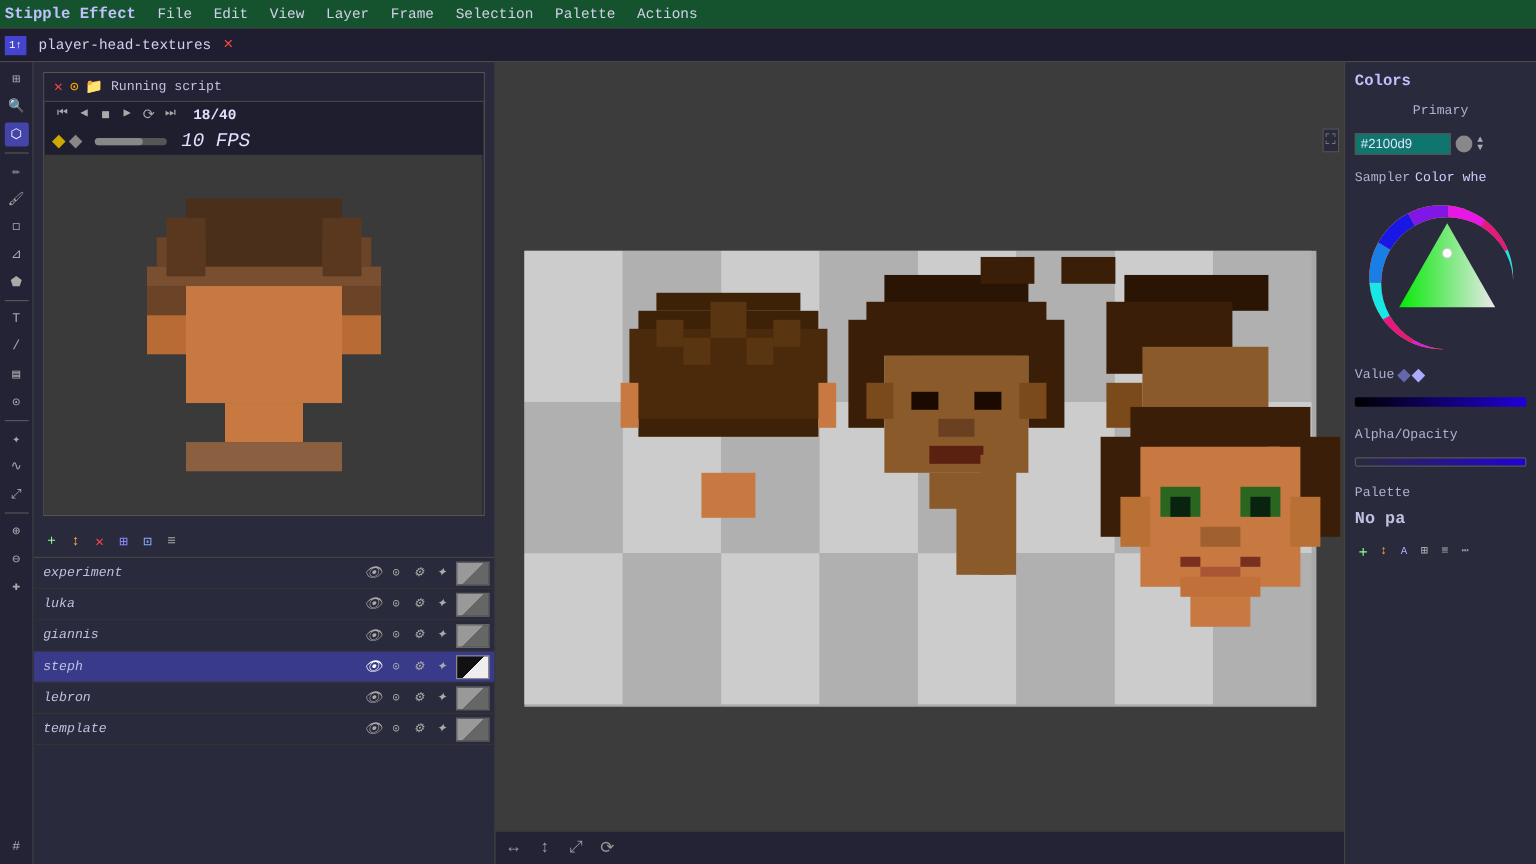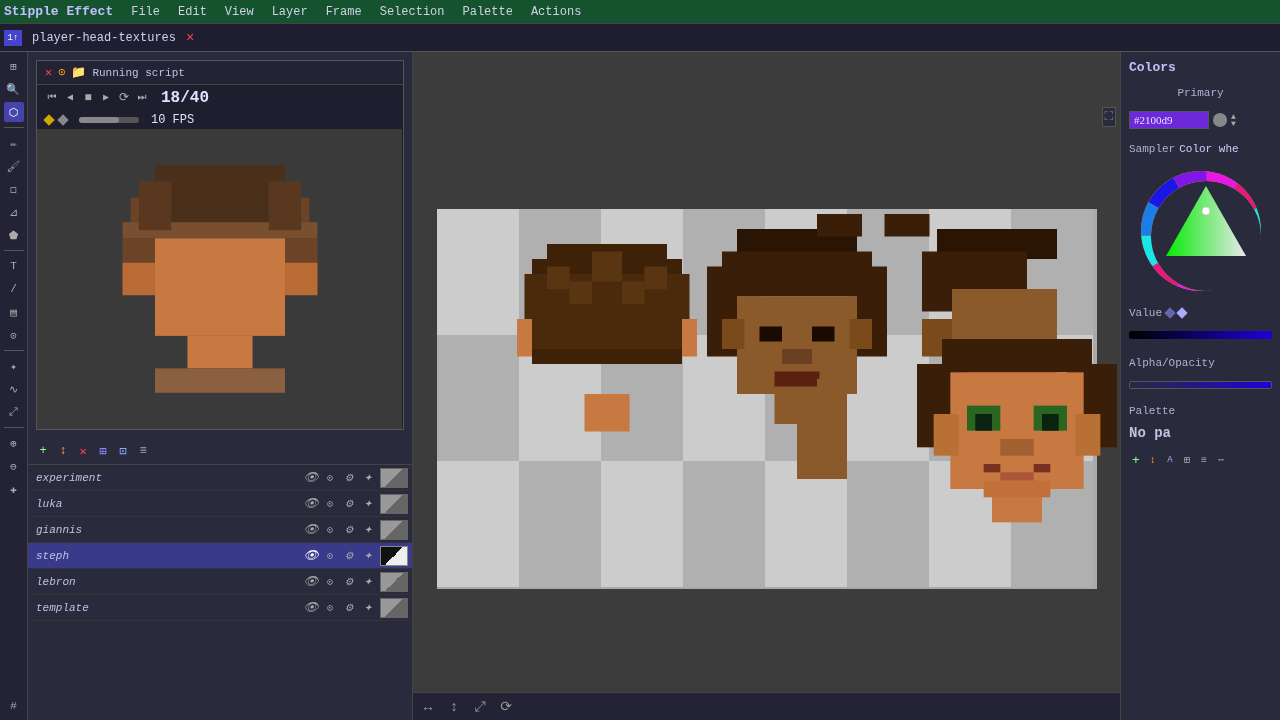--- a/index.html
+++ b/index.html
@@ -162,21 +162,21 @@
       height: 14px;
       display: inline-block;
       cursor: pointer;
       color: #aaa;
       font-size: 10px;
       text-align: center;
       line-height: 14px;
     }
     .frame-counter {
       color: #e0e0ff;
-      font-size: 16px;
+      font-size: 12px;
       font-weight: bold;
     }
     #fps-controls {
       display: flex;
       align-items: center;
       padding: 2px 8px;
       gap: 4px;
     }
     .fps-diamond {
       width: 8px;
@@ -194,21 +194,22 @@
       position: relative;
     }
     .fps-slider-fill {
       width: 40px;
       height: 100%;
       background: #888;
       border-radius: 3px;
     }
     .fps-label {
       color: #e0e0ff;
-      font-size: 12px;
+      font-size: 16px;
+      font-style: italic;
     }
 
     
     #layer-section {
       flex: 1;
       overflow-y: auto;
     }
     #layer-header {
       display: flex;
       align-items: center;
@@ -841,21 +842,21 @@
     <div id="canvas-expand">
       <span>⛶</span>
     </div>
   </div>
 
   <div id="right-panel">
     <div class="panel-section-title">Colors</div>
 
     <div class="color-label">Primary</div>
     <div id="primary-color-row">
-      <input id="color-hex-input" type="text" value="#2100d9" style="background: #6d28d9; border: 1px solid rgb(85, 85, 85); color: rgb(224, 224, 255); font-size: 11px; padding: 2px 4px; width: 80px; font-family: Liberation Serif, serif;">
+      <input id="color-hex-input" type="text" value="#2100d9" style="background: #0f766e; border: 1px solid rgb(85, 85, 85); color: rgb(224, 224, 255); font-size: 11px; padding: 2px 4px; width: 80px; font-family: Liberation Sans, sans-serif;">
       <div class="color-mode-btn"></div>
       <div class="color-arrows">
         <span class="color-arrow">▲</span>
         <span class="color-arrow">▼</span>
       </div>
     </div>
 
     <div class="sampler-row">
       <span class="sampler-label">Sampler</span>
       <span class="sampler-value">Color whe</span>

